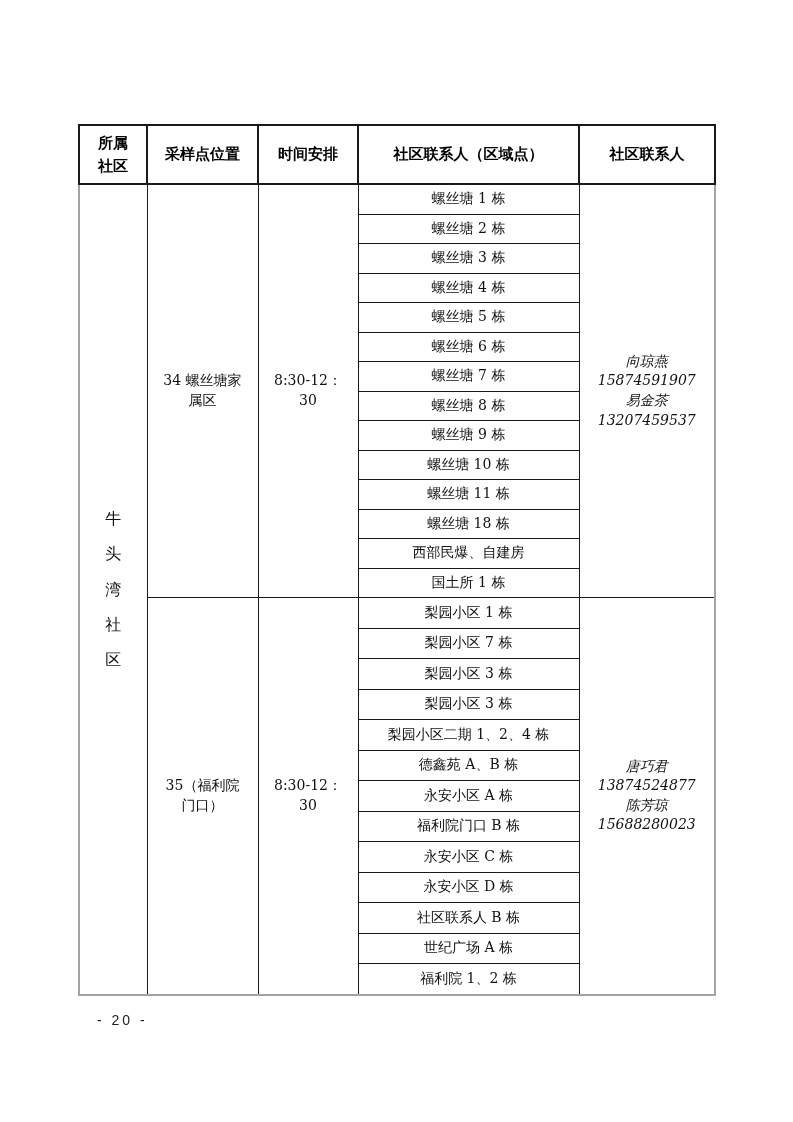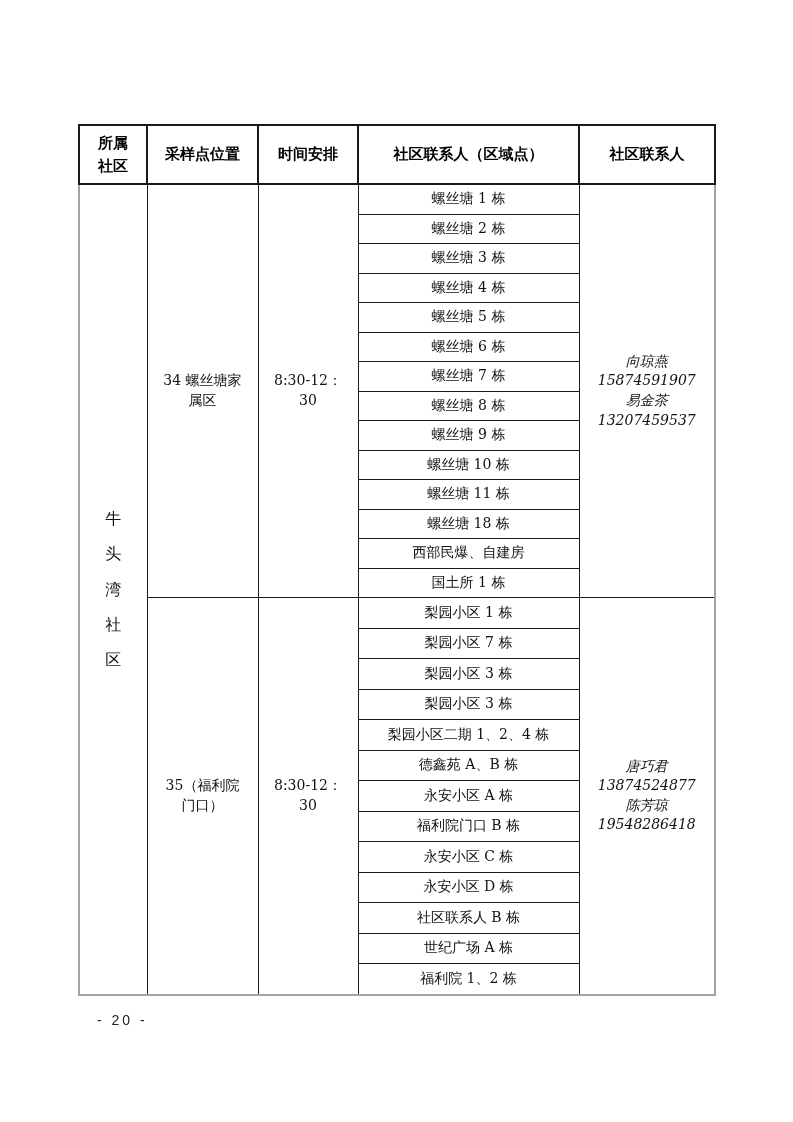--- a/index.html
+++ b/index.html
@@ -146,21 +146,21 @@
         </tr>
       <tr class="g1">
           <td class="bld">国土所 1 栋</td>
         </tr>
 
       <tr class="g2">
         <td rowspan="13">35（福利院门口）</td>
         <td rowspan="13">8:30-12：30</td>
         <td class="bld">梨园小区 1 栋</td>
         <td class="contact" rowspan="13">唐巧君 13874524877
-陈芳琼 19548286418</td>
+陈芳琼 15688280023</td>
       </tr>
       <tr class="g2">
           <td class="bld">梨园小区 7 栋</td>
         </tr>
       <tr class="g2">
           <td class="bld">梨园小区 3 栋</td>
         </tr>
       <tr class="g2">
           <td class="bld">梨园小区 3 栋</td>
         </tr>

